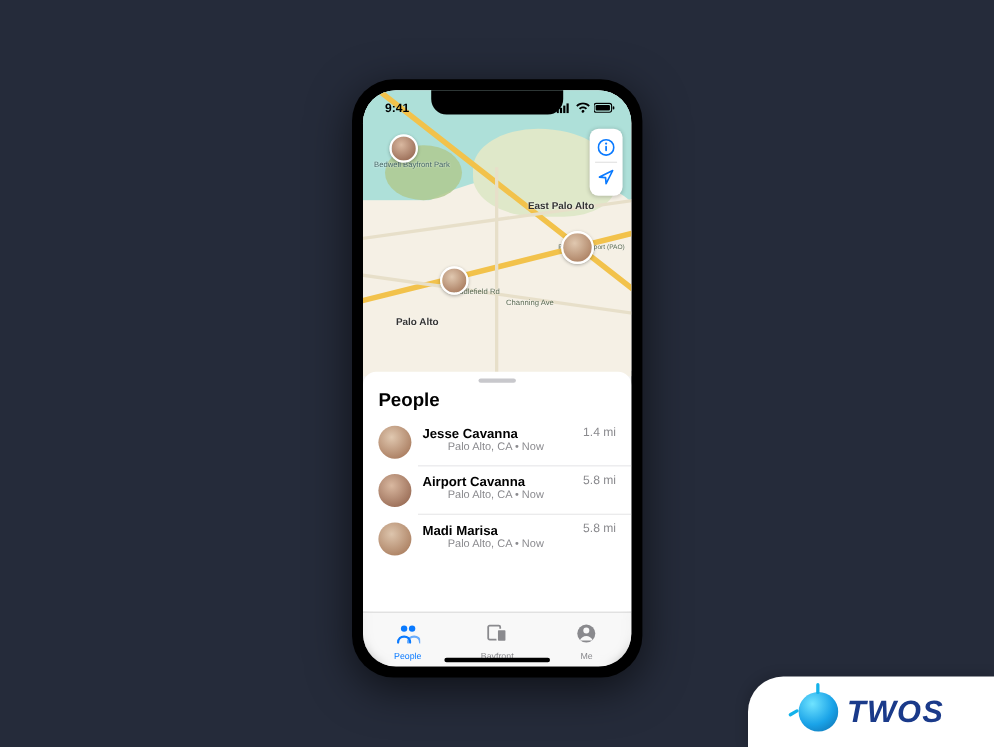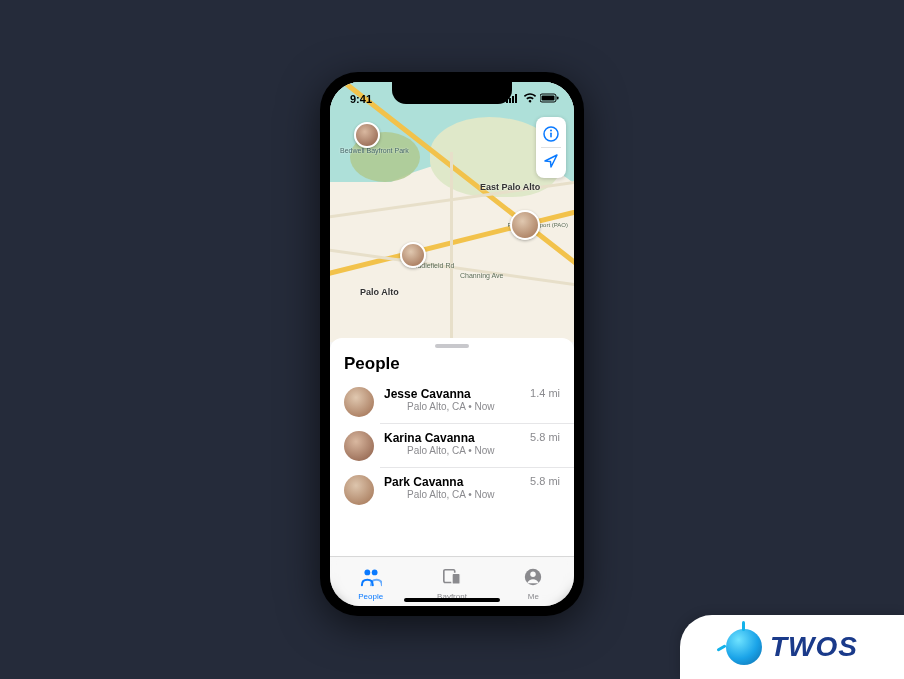--- a/index.html
+++ b/index.html
@@ -249,29 +249,29 @@
           <div class="avatar av1"></div>
           <div class="row-text">
             <div class="row-name">Jesse Cavanna</div>
             <div class="row-sub">Palo Alto, CA • Now</div>
           </div>
           <div class="row-dist">1.4 mi</div>
         </div>
         <div class="row">
           <div class="avatar av2"></div>
           <div class="row-text">
-            <div class="row-name">Karina Cavanna</div>
+            <div class="row-name">Airport Cavanna</div>
             <div class="row-sub">Palo Alto, CA • Now</div>
           </div>
           <div class="row-dist">5.8 mi</div>
         </div>
         <div class="row">
           <div class="avatar av3"></div>
           <div class="row-text">
-            <div class="row-name">Park Cavanna</div>
+            <div class="row-name">Madi Marisa</div>
             <div class="row-sub">Palo Alto, CA • Now</div>
           </div>
           <div class="row-dist">5.8 mi</div>
         </div>
       </div>
     </div>
 
     <div class="tabbar">
       <div class="tab active">
         <span class="ico">

